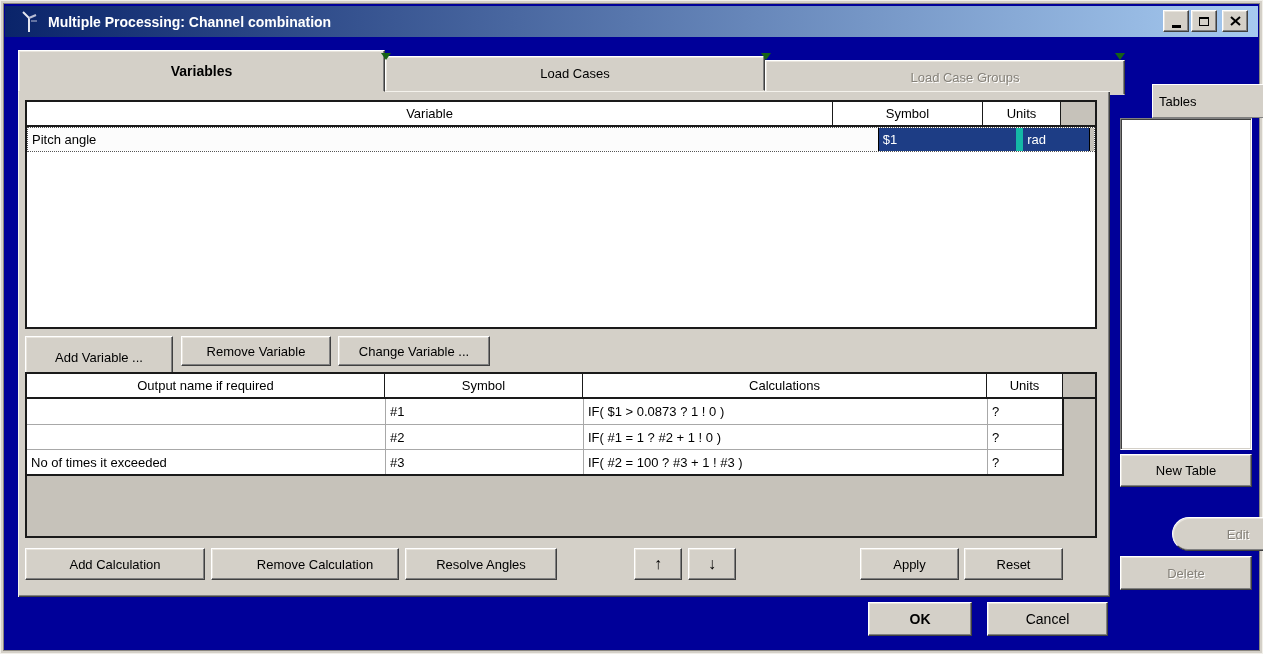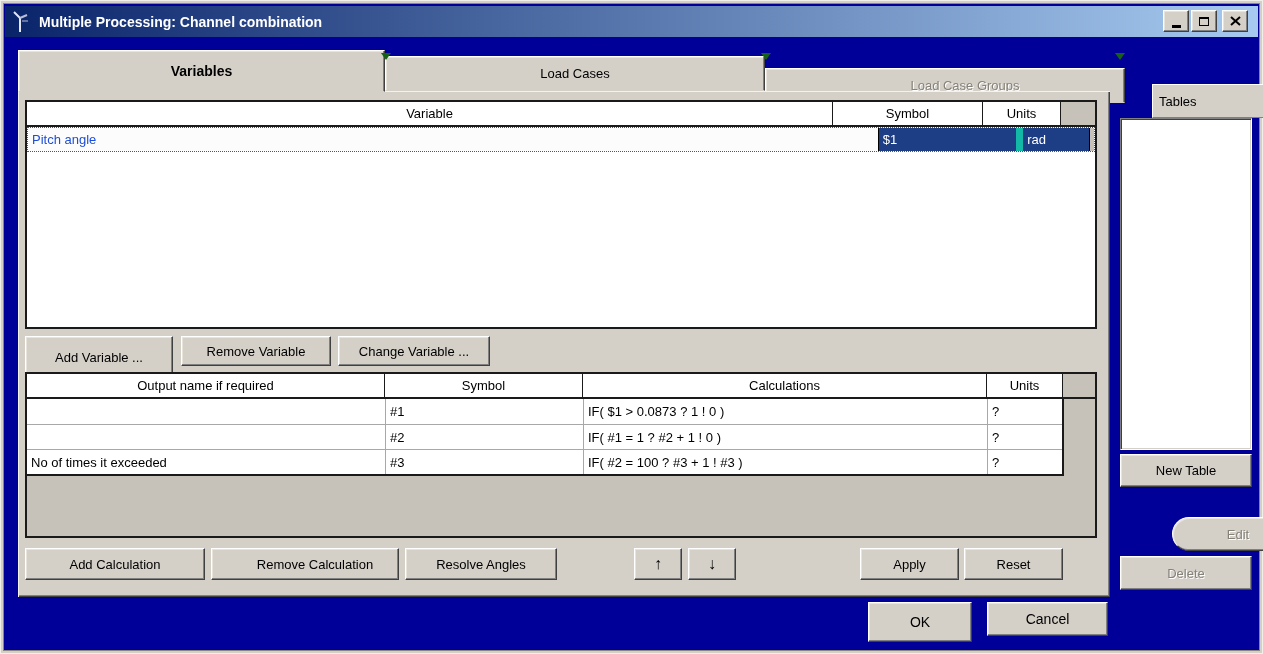--- a/index.html
+++ b/index.html
@@ -11,57 +11,57 @@
   *{box-sizing:border-box; margin:0; padding:0;}
   html,body{width:1263px;height:654px;overflow:hidden;}
   body{font-family:"Liberation Sans",sans-serif;}
 
   .window{position:relative;width:1263px;height:654px;background:var(--dialog-bg);
     box-shadow:inset 0 0 0 1px #f1efe9, inset 0 0 0 3px #d4d0c8, inset 0 0 0 4px #8a867e;}
 
   
   .titlebar{position:absolute;left:5px;top:6px;width:1253px;height:31px;
     background:linear-gradient(to right,var(--titlebar-left),var(--titlebar-right));
-    display:flex;align-items:center;padding-left:6px;}
+    display:flex;align-items:center;padding-left:15px;}
   .title-text{color:#fff;font-size:14px;font-weight:bold;margin-left:8px;white-space:nowrap;}
   .winbtns{position:absolute;right:10px;top:4px;display:flex;gap:2px;}
   .winbtn{width:26px;height:22px;background:var(--panel-bg);border:1px solid;
     border-color:#ffffff #404040 #404040 #ffffff;
     box-shadow:inset -1px -1px 0 #808080, inset 1px 1px 0 #e8e4dc;
     display:flex;align-items:center;justify-content:center;padding:0;cursor:default;}
   .winbtn.close{margin-left:3px;}
   .glyph-min{display:block;width:9px;height:3px;background:#000;margin-top:11px;}
   .glyph-max{display:block;width:10px;height:9px;border:1px solid #000;border-top-width:2px;}
 
   
   .tab{position:absolute;background:var(--panel-bg);display:flex;align-items:center;justify-content:center;
     font-size:13px;color:#000;border:1px solid;border-color:#ffffff #404040 transparent #ffffff;
     box-shadow:inset -1px 0 0 #808080, inset 1px 1px 0 #e8e4dc;cursor:default;}
   .tab.active{left:18px;top:50px;width:367px;height:42px;font-weight:bold;font-size:14px;z-index:3;}
   .tab.t2{left:385px;top:56px;width:380px;height:35px;}
-  .tab.t3{left:765px;top:68px;width:360px;height:35px;padding-left:40px;}
+  .tab.t3{left:765px;top:60px;width:360px;height:35px;padding-left:40px;}
   .tab.disabled{color:var(--disabled-text);text-shadow:1px 1px 0 #fff;}
   .tab-marker{position:absolute;width:10px;height:7px;background:var(--tab-marker);
     clip-path:polygon(0 0,100% 0,50% 100%);z-index:4;}
   .m1{left:381px;top:53px;} .m2{left:761px;top:53px;} .m3{left:1115px;top:53px;}
 
   
   .panel{position:absolute;left:18px;top:91px;width:1092px;height:506px;background:var(--panel-bg);
     box-shadow:inset 1px 1px 0 #f4f2ec, inset -1px -1px 0 #404040, inset -2px -2px 0 #808080;z-index:2;}
 
   
   .grid{position:absolute;border:2px solid var(--grid-line);background:#fff;}
   .vgrid{left:7px;top:9px;width:1072px;height:229px;}
   .grid-head{display:flex;height:25px;border-bottom:2px solid var(--grid-line);}
   .hcell{background:#fff;border-right:1px solid var(--grid-line);display:flex;align-items:center;
     justify-content:center;font-size:13px;color:#000;}
   .hfill{flex:1;background:#c6c2ba;border-right:none;}
   .vrow{display:flex;height:25px;border:1px dotted #555;}
   .vcell{display:flex;align-items:center;font-size:13px;padding-left:4px;white-space:nowrap;overflow:hidden;}
-  .c-var{width:922px;background:#fcfcfc;color:#1d4ed8;}
+  .c-var{width:922px;background:#fcfcfc;color:#000000;}
   .c-sym{width:150px;background:var(--selection-bg);color:var(--selection-text);border-left:1px solid #000;}
   .c-unit{width:78px;background:var(--selection-bg);color:var(--selection-text);border-left:7px solid #14b8a6;}
   .c-fill{flex:1;background:#c6c2ba;border-left:1px solid #000;}
 
   .cgrid{left:7px;top:281px;width:1072px;height:166px;background:#c6c2ba;}
   .cgrid .grid-head{background:#c6c2ba;}
   .cbody{width:1037px;border-right:2px solid var(--grid-line);border-bottom:2px solid var(--grid-line);background:#fff;}
   .crow{display:flex;height:25px;}
   .crow + .crow{border-top:1px solid #a8a8a8;}
   .ccell{display:flex;align-items:center;font-size:13px;color:#000;padding-left:4px;white-space:nowrap;overflow:hidden;}
@@ -84,21 +84,21 @@
   .b-chgvar{left:320px;top:245px;width:152px;height:30px;}
   .b-addcalc{left:7px;top:457px;width:180px;height:32px;}
   .b-remcalc{left:193px;top:457px;width:188px;height:32px;padding-left:20px;}
   .b-resolve{left:387px;top:457px;width:152px;height:32px;}
   .b-up{left:616px;top:457px;width:48px;height:32px;}
   .b-down{left:670px;top:457px;width:48px;height:32px;}
   .b-apply{left:842px;top:457px;width:99px;height:32px;}
   .b-reset{left:946px;top:457px;width:99px;height:32px;}
 
   
-  .b-ok{left:868px;top:602px;width:104px;height:40px;font-size:14px;}
+  .b-ok{left:868px;top:602px;width:104px;height:34px;font-size:14px;font-weight:bold;}
   .b-cancel{left:987px;top:602px;width:121px;height:34px;font-size:14px;}
 
   
   .tables-head{position:absolute;left:1120px;top:84px;width:132px;height:34px;background:var(--panel-bg);
     border:1px solid;border-color:#ffffff #808080 #808080 #ffffff;display:flex;align-items:center;
     padding-left:6px;font-size:13px;color:#000;margin-left:32px;}
   .tables-list{position:absolute;left:1120px;top:118px;width:132px;height:332px;background:#fff;
     border:1px solid;border-color:#808080 #ffffff #ffffff #808080;
     box-shadow:inset 1px 1px 0 #404040, inset -1px -1px 0 #d4d0c8;}
   .b-newtable{left:1120px;top:454px;width:132px;height:33px;}

